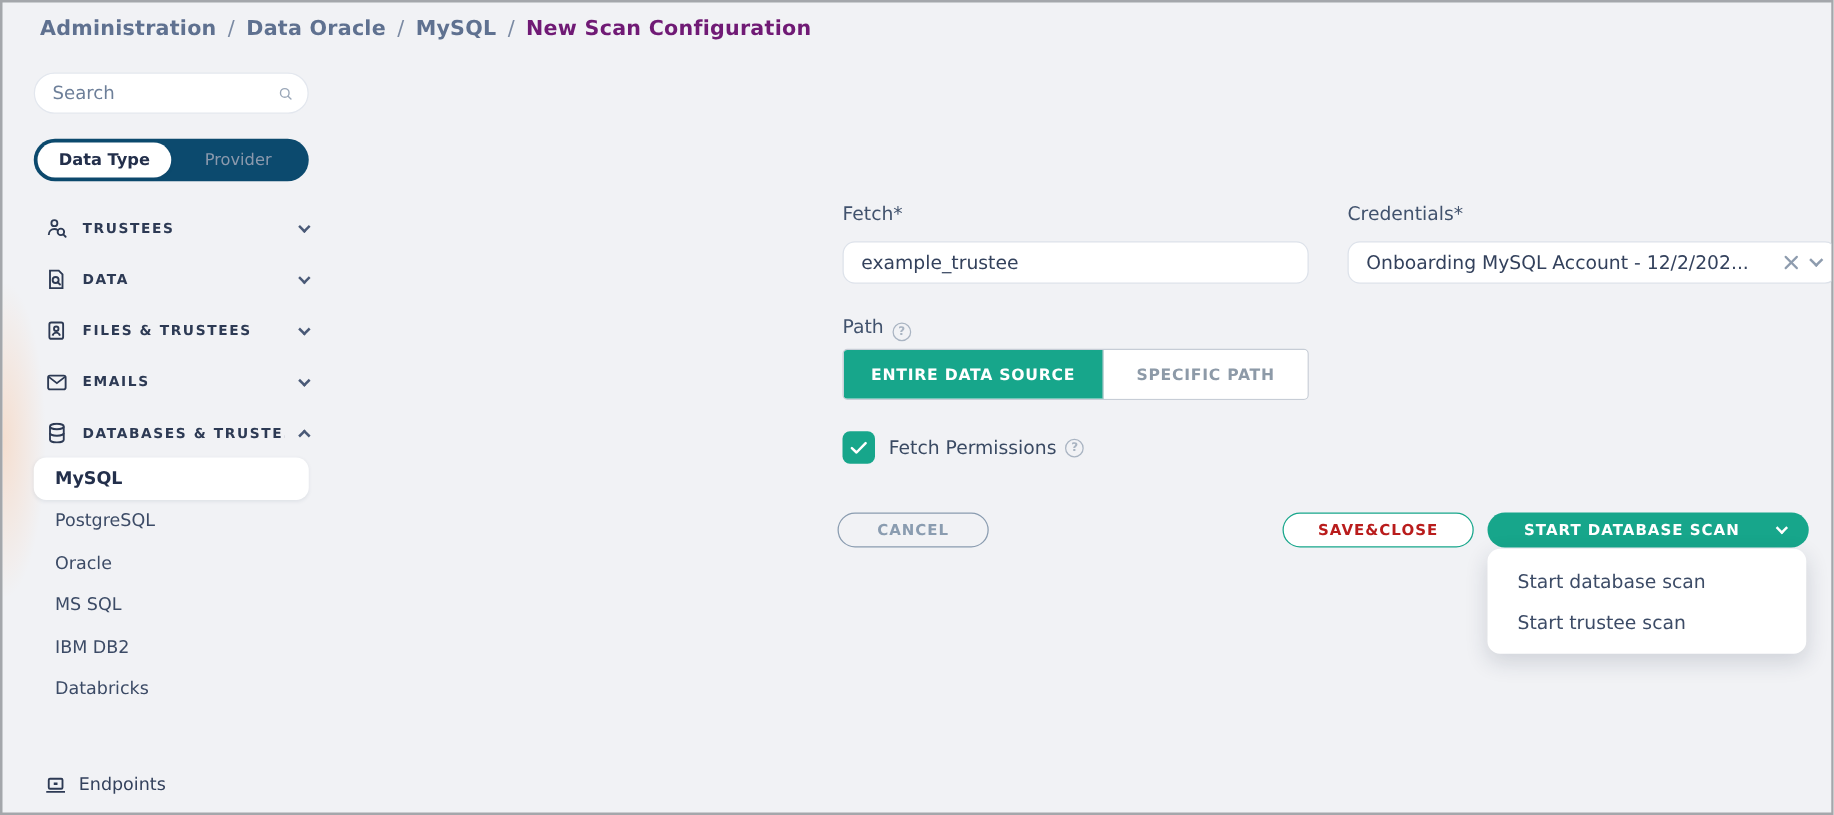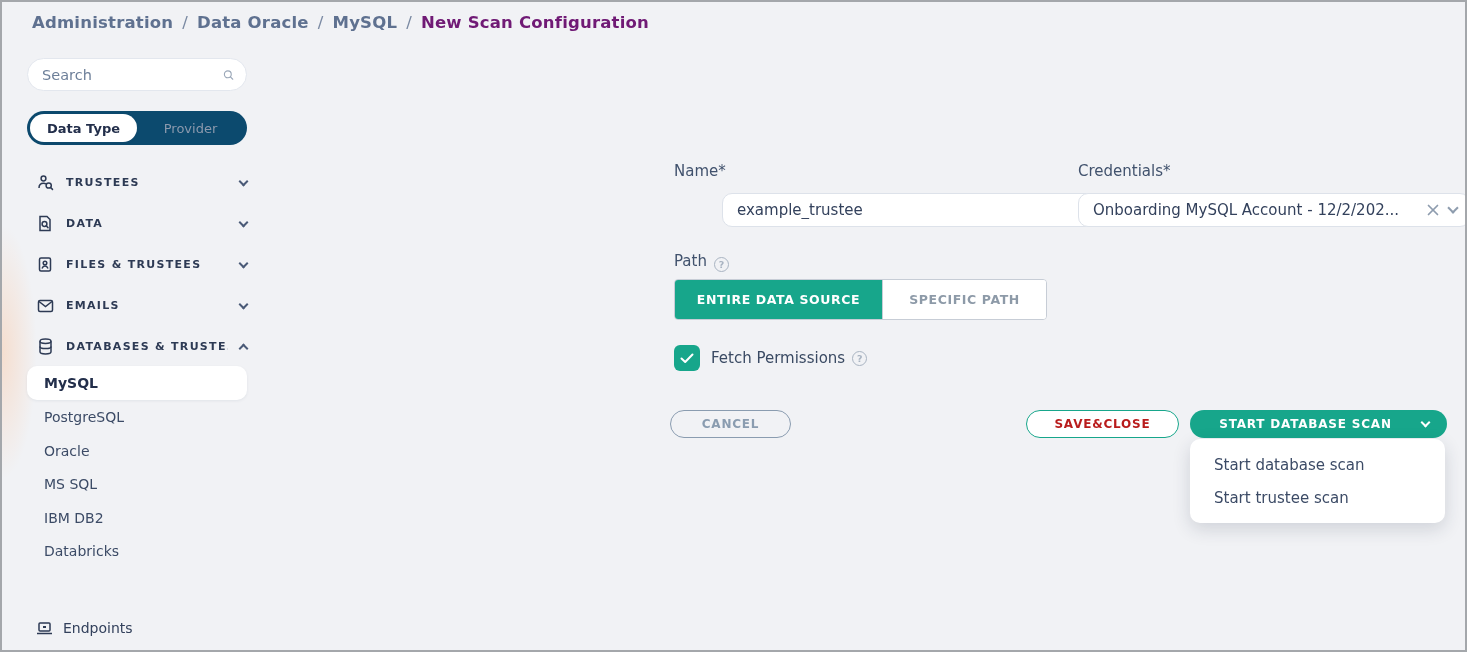--- a/index.html
+++ b/index.html
@@ -46,21 +46,21 @@
   .subitem{ height:33px; display:flex; align-items:center; padding-left:17px; font-size:14px;
     color:#3c4b66; cursor:pointer; border-radius:10px; margin-bottom:0.5px; }
   .subitem.selected{ background:#fff; font-weight:700; color:#232f4b; height:34px;
     box-shadow:0 1px 3px rgba(40,60,90,.08); }
   .endpoints{ position:absolute; left:34px; top:618px; display:flex; align-items:center; gap:10px;
     font-size:14px; color:#33415c; cursor:pointer; }
   .endpoints .icn{ color:#2d3a54; display:flex; }
   
   .field-label{ position:absolute; font-size:15px; color:#41526d; }
   .text-input{ position:absolute; background:#fff; border:1px solid #dde2ea; border-radius:10px;
-    height:34px; font-size:15px; color:#33415c; padding:0 14px; font-family:inherit; outline:none;margin-left:48px; }
+    height:34px; font-size:15px; color:#33415c; padding:0 14px; font-family:inherit; outline:none; }
   .select{ position:absolute; background:#fff; border:1px solid #dde2ea; border-radius:10px;
     height:34px; display:flex; align-items:center; padding:0 12px 0 14px; cursor:pointer; }
   .select .val{ flex:1; font-size:15px; color:#33415c; white-space:nowrap; overflow:hidden; }
   .select .x{ color:#8e9cae; margin:0 10px 0 6px; display:flex; cursor:pointer; }
   .select .dchev{ width:8px; height:8px; border-right:2px solid #8e9cae; border-bottom:2px solid #8e9cae;
     transform:rotate(45deg); margin-top:-4px; cursor:pointer; }
   .help{ display:inline-flex; width:15px; height:15px; border:1.4px solid #a9b4c2; border-radius:50%;
     color:#a9b4c2; font-size:9.5px; align-items:center; justify-content:center; font-weight:700;
     vertical-align:-2px; margin-left:7px; }
   .toggle-group{ position:absolute; left:672px; top:277px; width:373px; height:41px; display:flex;
@@ -190,21 +190,21 @@
     <span class="icn">
       <svg width="17" height="15" viewBox="0 0 17 15" fill="none" stroke="#2d3a54" stroke-width="1.5">
         <rect x="3" y="2" width="11" height="8" rx="1"></rect>
         <path d="M1 12.5h15"></path>
         <rect x="7" y="5" width="3" height="2" fill="#2d3a54" stroke="none"></rect>
       </svg>
     </span>
     <span>Endpoints</span>
   </div>
 
-  <div class="field-label" style="left:672px; top:160px;">Name*</div>
+  <div class="field-label" style="left:672px; top:160px;">Fetch*</div>
   <input class="text-input" style="left: 672px; top: 191px; width: 373px;" type="text" value="example_trustee">
 
   <div class="field-label" style="left:1076px; top:160px;">Credentials*</div>
   <div class="select" style="left:1076px; top:191px; width:392px;">
     <span class="val">Onboarding MySQL Account - 12/2/202...</span>
     <span class="x">
       <svg width="12" height="12" viewBox="0 0 12 12">
         <line x1="1.5" y1="1.5" x2="10.5" y2="10.5" stroke="#8e9cae" stroke-width="1.7" stroke-linecap="round"></line>
         <line x1="10.5" y1="1.5" x2="1.5" y2="10.5" stroke="#8e9cae" stroke-width="1.7" stroke-linecap="round"></line>
       </svg>

